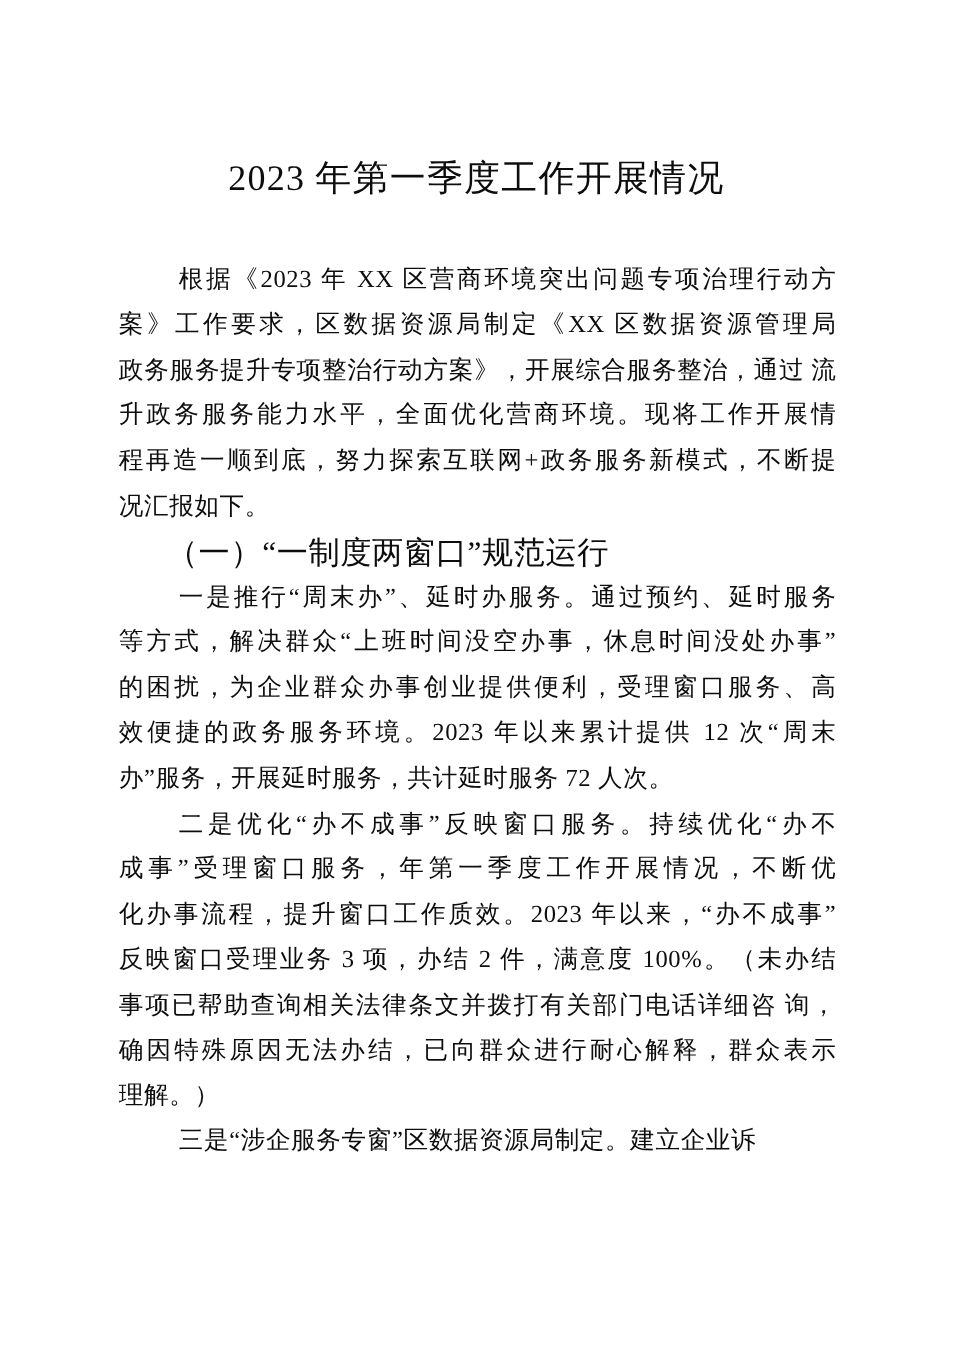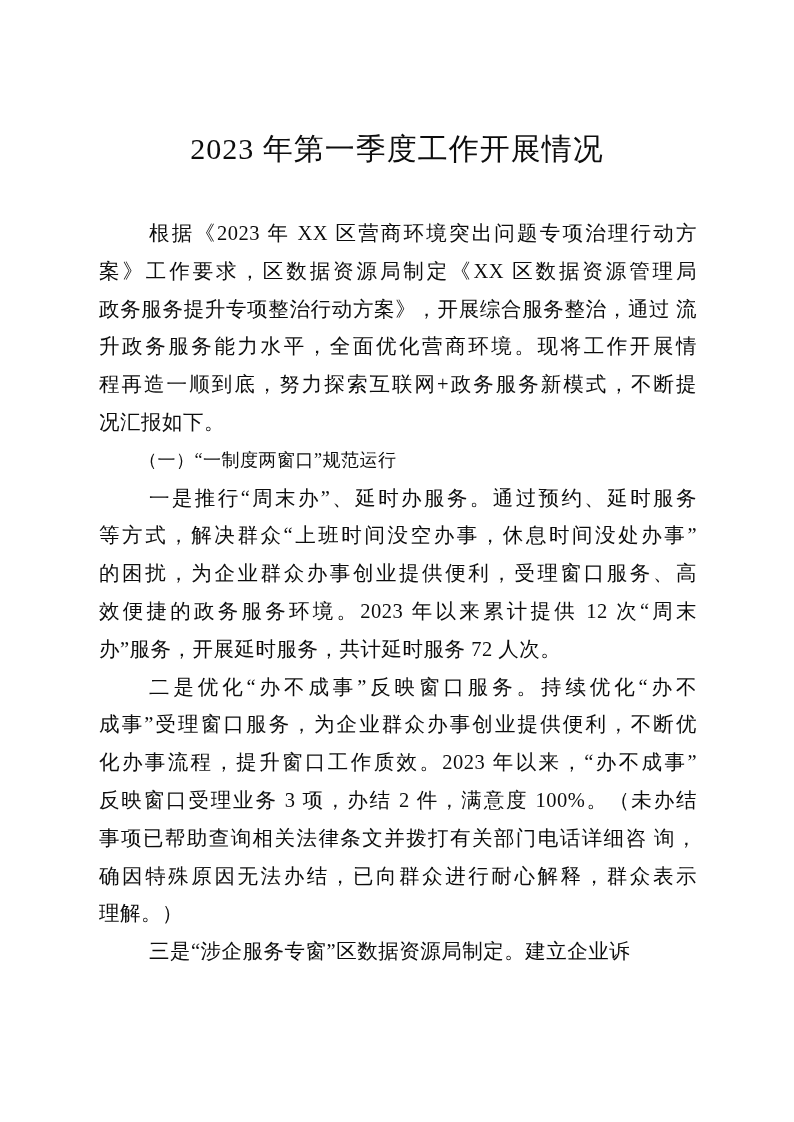--- a/index.html
+++ b/index.html
@@ -56,21 +56,21 @@
   .line.ind2 { text-indent: 40px; }
   
   .line.h1 {
     font-family: "Liberation Sans", "DejaVu Sans", sans-serif;
     font-weight: 700;
     font-size: 21.5px;
     letter-spacing: 1px;
   }
   
   .line.h2 {
-    font-size: 18px;
+    font-size: 26px;
     letter-spacing: 0.5px;
   }
 </style>
 </head>
 <body>
 
 <div class="page">
 
   <div class="doc-title">2023 年第一季度工作开展情况</div>
 
@@ -81,21 +81,21 @@
     <div class="line fill">升政务服务能力水平，全面优化营商环境。现将工作开展情</div>
     <div class="line fill">程再造一顺到底，努力探索互联网+政务服务新模式，不断提</div>
     <div class="line">况汇报如下。</div>
     <div class="line h2 ind2">（一）“一制度两窗口”规范运行</div>
     <div class="line ind fill">一是推行“周末办”、延时办服务。通过预约、延时服务</div>
     <div class="line fill">等方式，解决群众“上班时间没空办事，休息时间没处办事”</div>
     <div class="line fill">的困扰，为企业群众办事创业提供便利，受理窗口服务、高</div>
     <div class="line fill">效便捷的政务服务环境。2023 年以来累计提供 12 次“周末</div>
     <div class="line">办”服务，开展延时服务，共计延时服务 72 人次。</div>
     <div class="line ind fill">二是优化“办不成事”反映窗口服务。持续优化“办不</div>
-    <div class="line fill">成事”受理窗口服务，为企业群众办事创业提供便利，不断优</div>
+    <div class="line fill">成事”受理窗口服务，年第一季度工作开展情况，不断优</div>
     <div class="line fill">化办事流程，提升窗口工作质效。2023 年以来，“办不成事”</div>
     <div class="line fill">反映窗口受理业务 3 项，办结 2 件，满意度 100%。（未办结</div>
     <div class="line fill">事项已帮助查询相关法律条文并拨打有关部门电话详细咨 询，</div>
     <div class="line fill">确因特殊原因无法办结，已向群众进行耐心解释，群众表示</div>
     <div class="line">理解。）</div>
     <div class="line ind">三是“涉企服务专窗”区数据资源局制定。建立企业诉</div>
   </div>
 
 </div>
 

